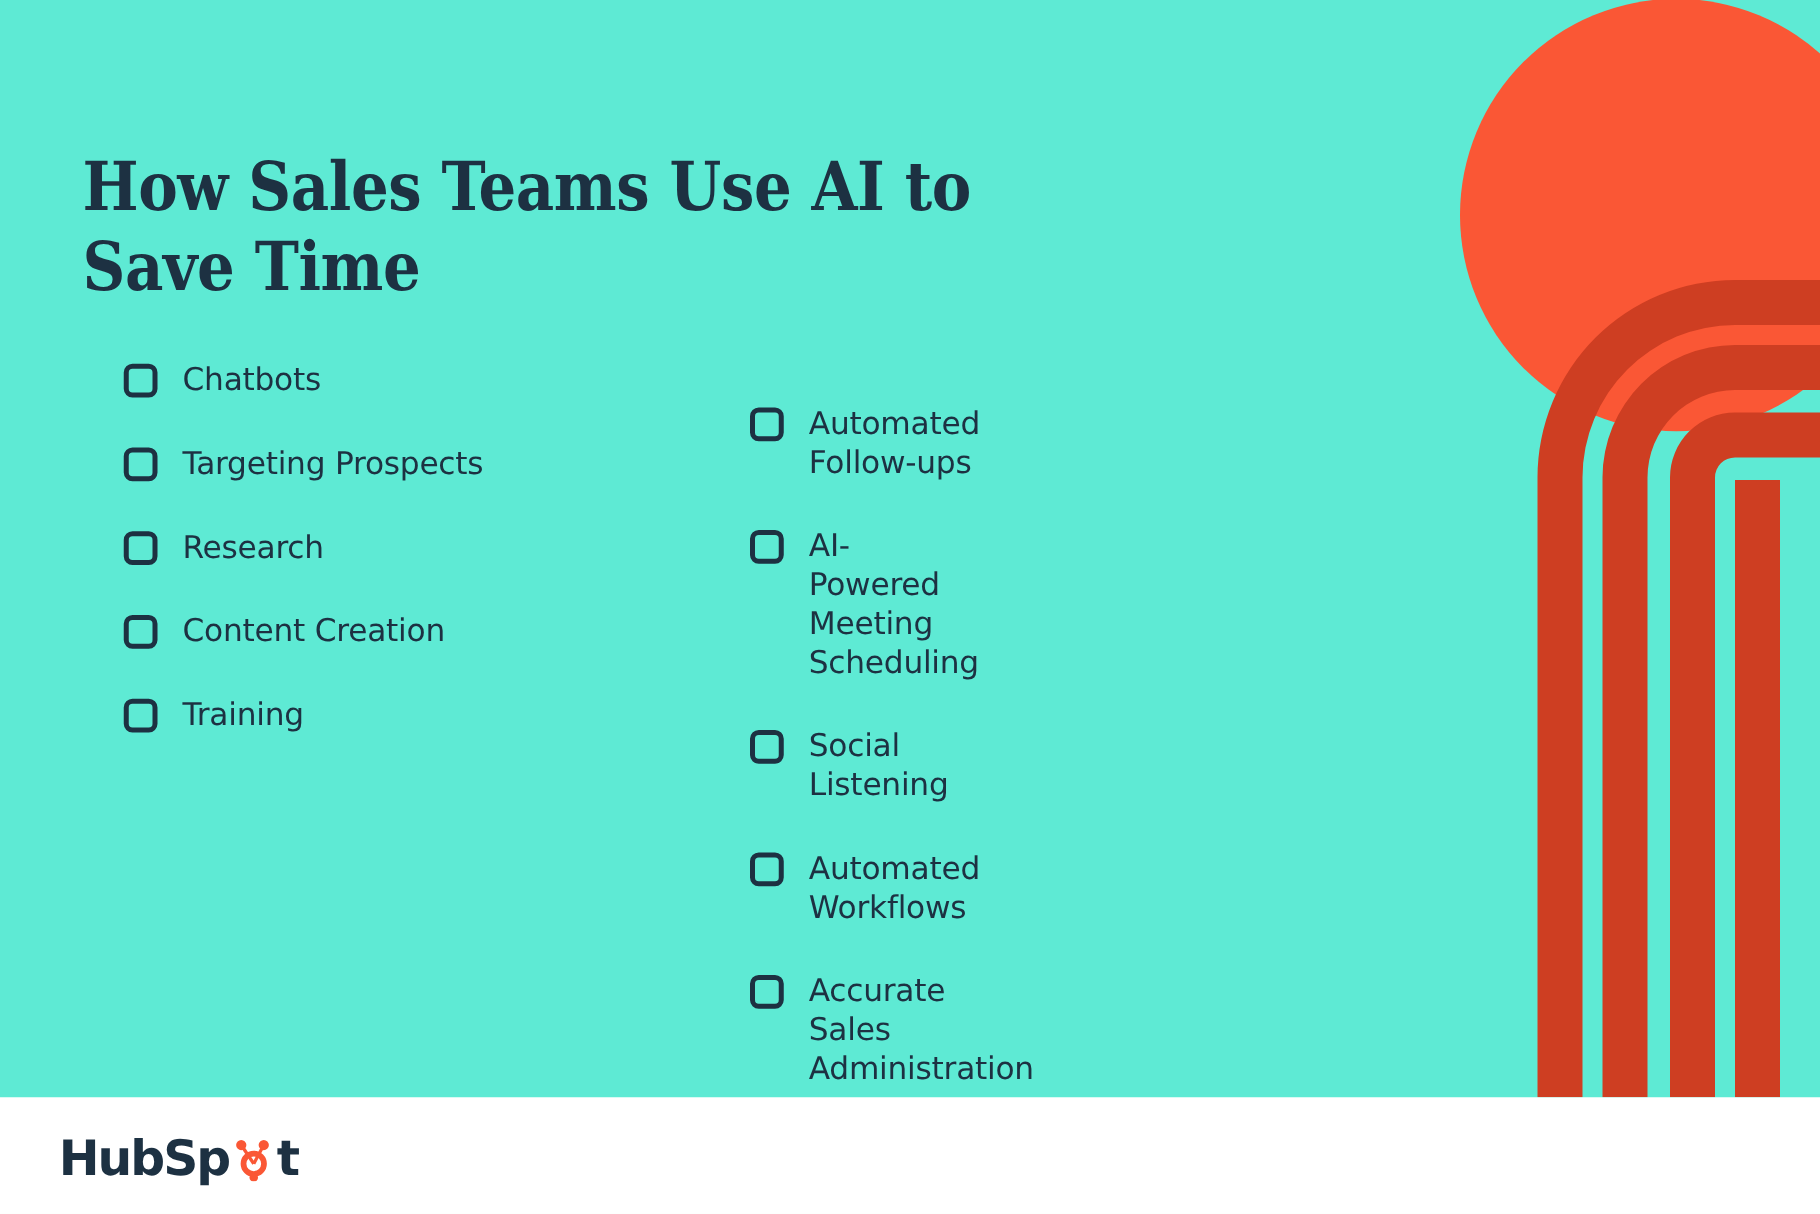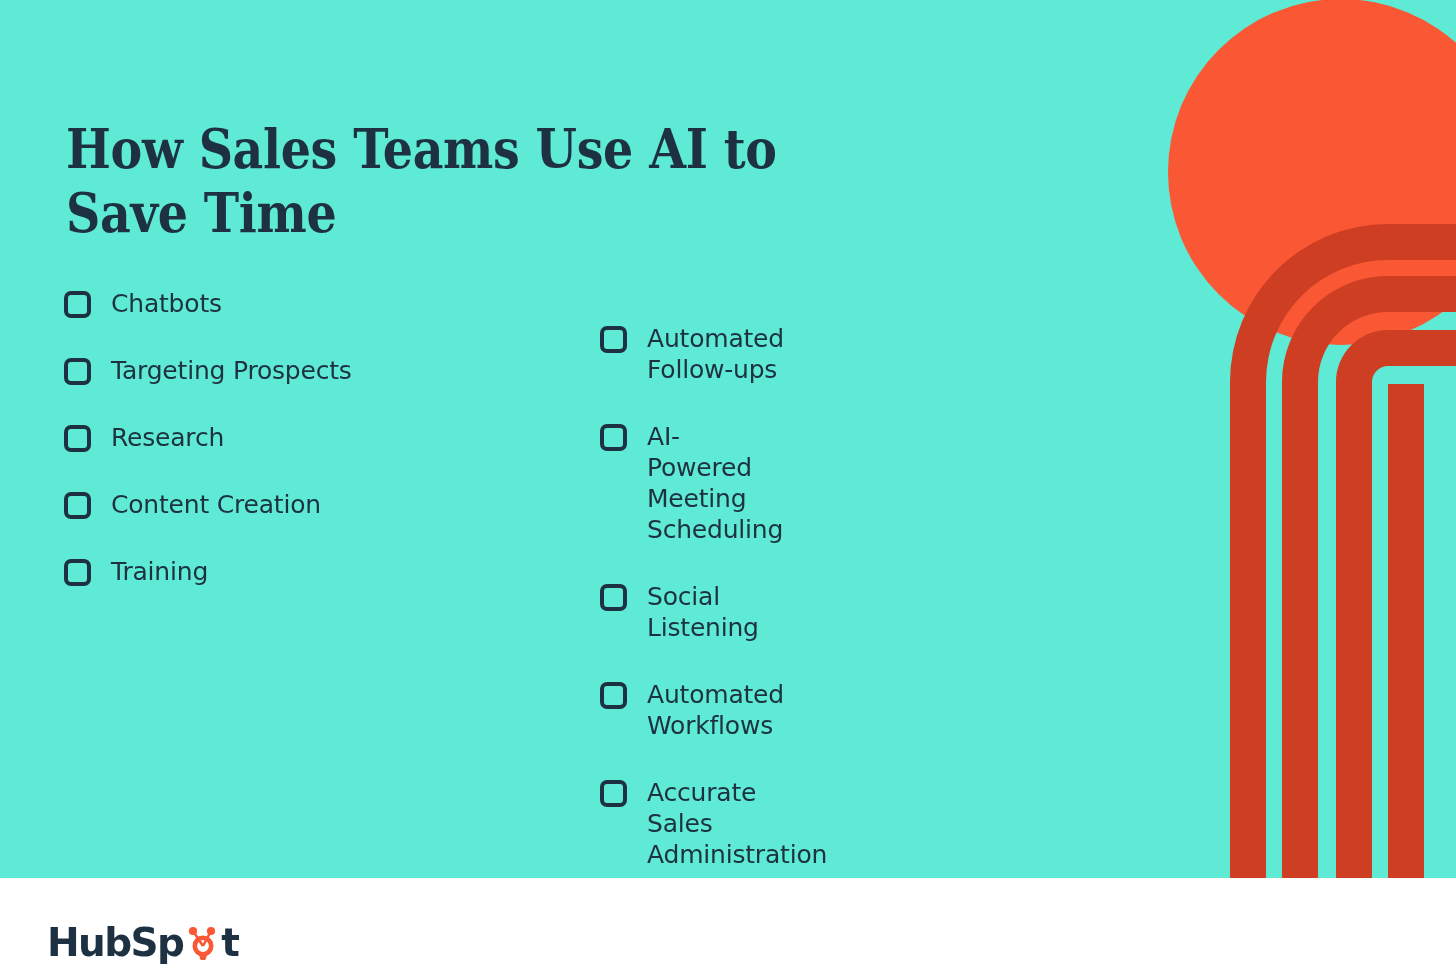--- a/index.html
+++ b/index.html
@@ -58,21 +58,21 @@
   .title .line { display: block; white-space: nowrap; }
 
   
   .columns {
     position: absolute;
     left: 0;
     top: 288px;
     width: 1120px;
     display: flex;
   }
-  .col-left  { width: 500px; padding-left: 64px; }
+  .col-left  { width: 500px; padding-left: 99px; }
   .col-right { width: 520px; padding-left: 600px; margin-left: -500px; margin-top: 35px; }
 
   .check-item {
     display: flex;
     align-items: flex-start;
     margin-bottom: 36px;
   }
   .check-item:last-child { margin-bottom: 0; }
 
   .checkbox {
@@ -99,21 +99,21 @@
   .footer {
     position: absolute;
     left: 0; top: 878px;
     width: 1456px;
     height: 93px;
     background: #ffffff;
   }
   .logo {
     position: absolute;
     left: 47px;
-    top: 40px;
+    top: 25px;
     display: flex;
     align-items: center;
     height: 48px;
   }
   .logo-text {
     color: #1d3142;
     font-family: "DejaVu Sans", "Liberation Sans", sans-serif;
     font-size: 39px;
     font-weight: 700;
     letter-spacing: -1.6px;

